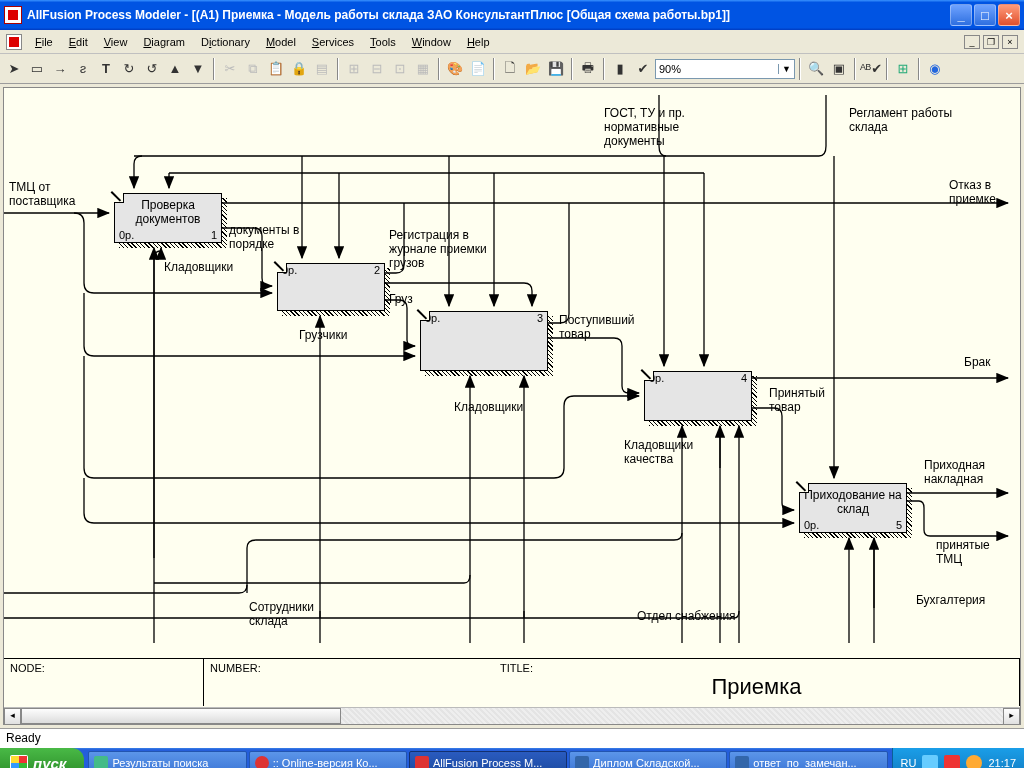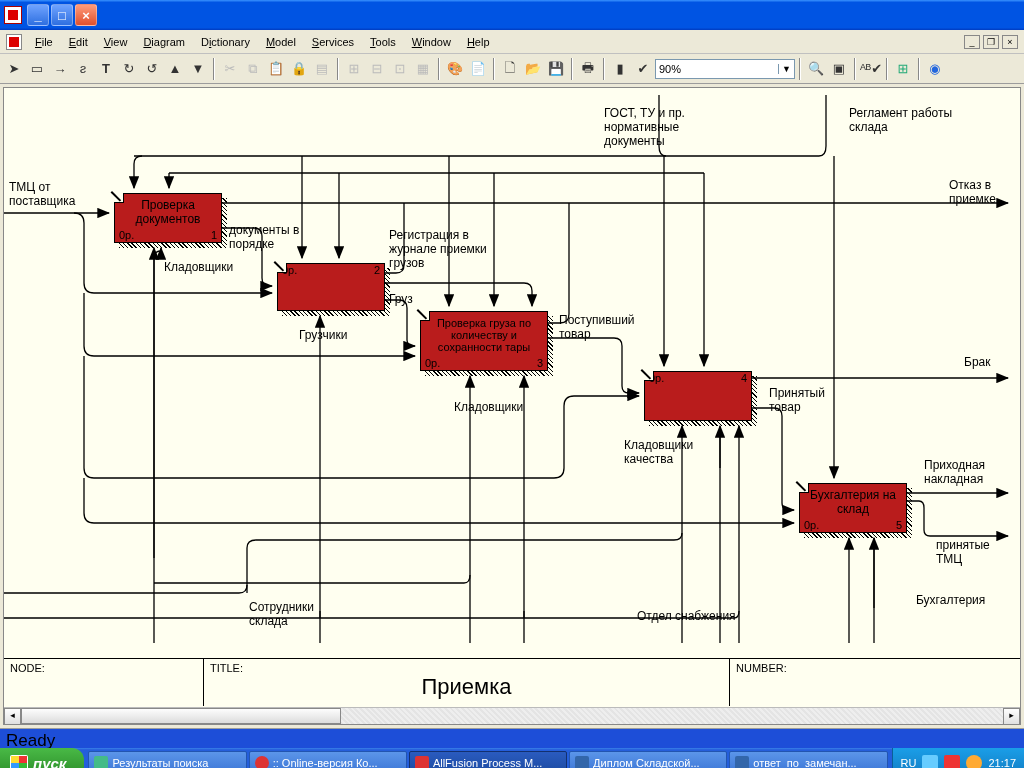--- a/index.html
+++ b/index.html
@@ -44,49 +44,50 @@
 .fcol .lab { font-size: 11px; text-align: left; }
 .fcol .val { font-family: Arial; }
 .fcol.node .val { font-size: 18px; text-align: center; margin-top: 2px; }
 .fcol.title .val { font-size: 22px; }
 .scrollbar { position: absolute; left: 0; right: 0; bottom: 0; height: 17px; background: #ece9d8; border-top: 1px solid #bbb; display: flex; }
 .scrollbar .sbtn { width: 17px; height: 17px; border: 1px solid #888; background: linear-gradient(#fefefe,#e0e0e0); font-size: 9px; text-align: center; line-height: 13px; }
 .scrollbar .track { flex: 1; background: repeating-linear-gradient(45deg,#eee,#eee 2px,#e4e4e4 2px,#e4e4e4 4px); position: relative; }
 .scrollbar .thumb { position: absolute; left: 0; width: 320px; top: 0; bottom: 0; border: 1px solid #888; background: linear-gradient(#fdfdfd,#dcdcdc); }
 
 
-.box { position: absolute; border: 1.5px solid #000; background: #b91c1c; font-family: Arial; font-size: 12px; text-align: center; display: flex; flex-direction: column; }
+.box { position: absolute; border: 1.5px solid #000; background: #e5e5e5; font-family: Arial; font-size: 12px; text-align: center; display: flex; flex-direction: column; }
 .box .label { flex: 1; display: flex; align-items: center; justify-content: center; padding: 2px 4px; }
 .box .brow { display: flex; justify-content: space-between; border-top: 0; font-size: 11px; padding: 0 4px 1px; }
 .box .corner { position: absolute; width: 10px; height: 10px; left: -1px; top: -1px; border-right: 1.5px solid #000; border-bottom: 1.5px solid #000; background: #fffff0; transform: skew(0deg); }
 .box .corner::after{content:"";position:absolute;left:-2px;top:-2px;right:-2px;height:1.5px;background:#000;transform:rotate(45deg);transform-origin:left top;}
 .shadow { position: absolute; background: repeating-linear-gradient(45deg,#000 0,#000 1px,transparent 1px,transparent 3px); }
 .txt { position: absolute; font-family: Arial; font-size: 12px; color: #000; white-space: nowrap; }
 svg.arrows { position: absolute; inset: 0; width: 100%; height: 100%; }
 
 
-.status { height: 20px; border-top: 1px solid #9c9c9c; padding: 2px 6px; background: #1d4ed8; font-size: 17px; }
+.status { height: 20px; border-top: 1px solid #9c9c9c; padding: 2px 6px; background: #ffffff; font-size: 12px; }
 
 
 .taskbar { height: 30px; background: linear-gradient(#3a81e8,#245edb 6%,#245edb 94%,#1a49b0); display: flex; align-items: center; }
 .startbtn { height: 30px; background: linear-gradient(#49b946,#2a8b27); color: #fff; font-style: italic; font-weight: bold; padding: 0 18px 0 10px; border-radius: 0 12px 12px 0; display: flex; align-items: center; font-size: 15px; gap: 5px; }
 .startbtn .flag { width: 18px; height: 16px; background: #fff; border-radius: 2px; position: relative; }
 .startbtn .flag::before { content:""; position:absolute; inset:1px; background: conic-gradient(#e33 0 25%, #3b3 0 50%, #39f 0 75%, #fd3 0); }
 .tasks { flex: 1; display: flex; gap: 2px; padding: 0 4px; height: 26px; align-items: center; overflow: hidden; }
 .task { flex: 1; max-width: 160px; height: 24px; background: linear-gradient(#5b95e9,#3a74d5); border: 1px solid #2255b0; border-radius: 2px; color: #fff; font-size: 11px; display: flex; align-items: center; padding: 0 5px; gap: 4px; overflow: hidden; white-space: nowrap; }
 .task.active { background: linear-gradient(#2a5bbf,#1c4aa0); border-color:#13306f; }
 .task .ico { width: 14px; height: 14px; background: #fff; border-radius: 2px; flex: none; }
 .tray { background: linear-gradient(#1a9ee8,#127ac0); height: 30px; display: flex; align-items: center; padding: 0 8px; gap: 6px; color: #fff; font-size: 11px; border-left: 1px solid #0b5f99; }
 .tray .ti { width: 16px; height: 16px; }
 </style>
 </head>
 <body>
 
 <div class="titlebar">
   <div class="ticon"></div>
+  <div class="title">AllFusion Process Modeler  - [(A1) Приемка - Модель работы склада ЗАО КонсультантПлюс  [Общая схема работы.bp1]]</div>
   <div class="winbtns">
     <div class="winbtn min">_</div>
     <div class="winbtn max">□</div>
     <div class="winbtn close">×</div>
   </div>
 </div>
 
 <div class="menubar">
   <div class="mlogo"></div>
   <div class="menuitem"><u>F</u><span></span>ile</div>
@@ -176,36 +177,35 @@
       </div>
       <div class="box" style="left:273px;top:175px;width:108px;height:48px">
         <div class="corner"></div>
         <div class="brow">
             <span>0р.</span>
             <span>2</span>
           </div>
       </div>
       <div class="box" style="left:416px;top:223px;width:128px;height:60px">
         <div class="corner"></div>
-        <div class="label" style="font-size:11px">Проверка груза по количеству и сохранности тары</div>
         <div class="brow">
             <span>0р.</span>
             <span>3</span>
           </div>
       </div>
       <div class="box" style="left:640px;top:283px;width:108px;height:50px">
         <div class="corner"></div>
         <div class="brow">
             <span>0р.</span>
             <span>4</span>
           </div>
       </div>
       <div class="box" style="left:795px;top:395px;width:108px;height:50px">
         <div class="corner"></div>
-        <div class="label">Бухгалтерия на склад</div>
+        <div class="label">Приходование на склад</div>
         <div class="brow">
             <span>0р.</span>
             <span>5</span>
           </div>
       </div>
 
       <div class="txt" style="left:5px;top:92px;white-space:normal;width:70px">ТМЦ от поставщика</div>
       <div class="txt" style="left:845px;top:18px;white-space:normal;width:120px">Регламент работы склада</div>
       <div class="txt" style="left:600px;top:18px;white-space:normal;width:110px">ГОСТ, ТУ и пр. нормативные документы</div>
       <div class="txt" style="left:945px;top:90px;white-space:normal;width:60px">Отказ в приемке</div>
@@ -298,26 +298,26 @@
 
           <path d="M870,520 L870,450"></path>
         </g>
       </svg>
     </div>
 
     <div class="footerbar">
       <div class="fcol node">
         <div class="lab">NODE:</div>
       </div>
+      <div class="fcol num">
+        <div class="lab">NUMBER:</div>
+      </div>
       <div class="fcol title">
         <div class="lab" style="text-align:left">TITLE:</div>
         <div class="val">Приемка</div>
-      </div>
-      <div class="fcol num">
-        <div class="lab">NUMBER:</div>
       </div>
     </div>
 
     <div class="scrollbar">
       <div class="sbtn">◂</div>
       <div class="track">
           <div class="thumb"></div>
         </div>
       <div class="sbtn">▸</div>
     </div>

